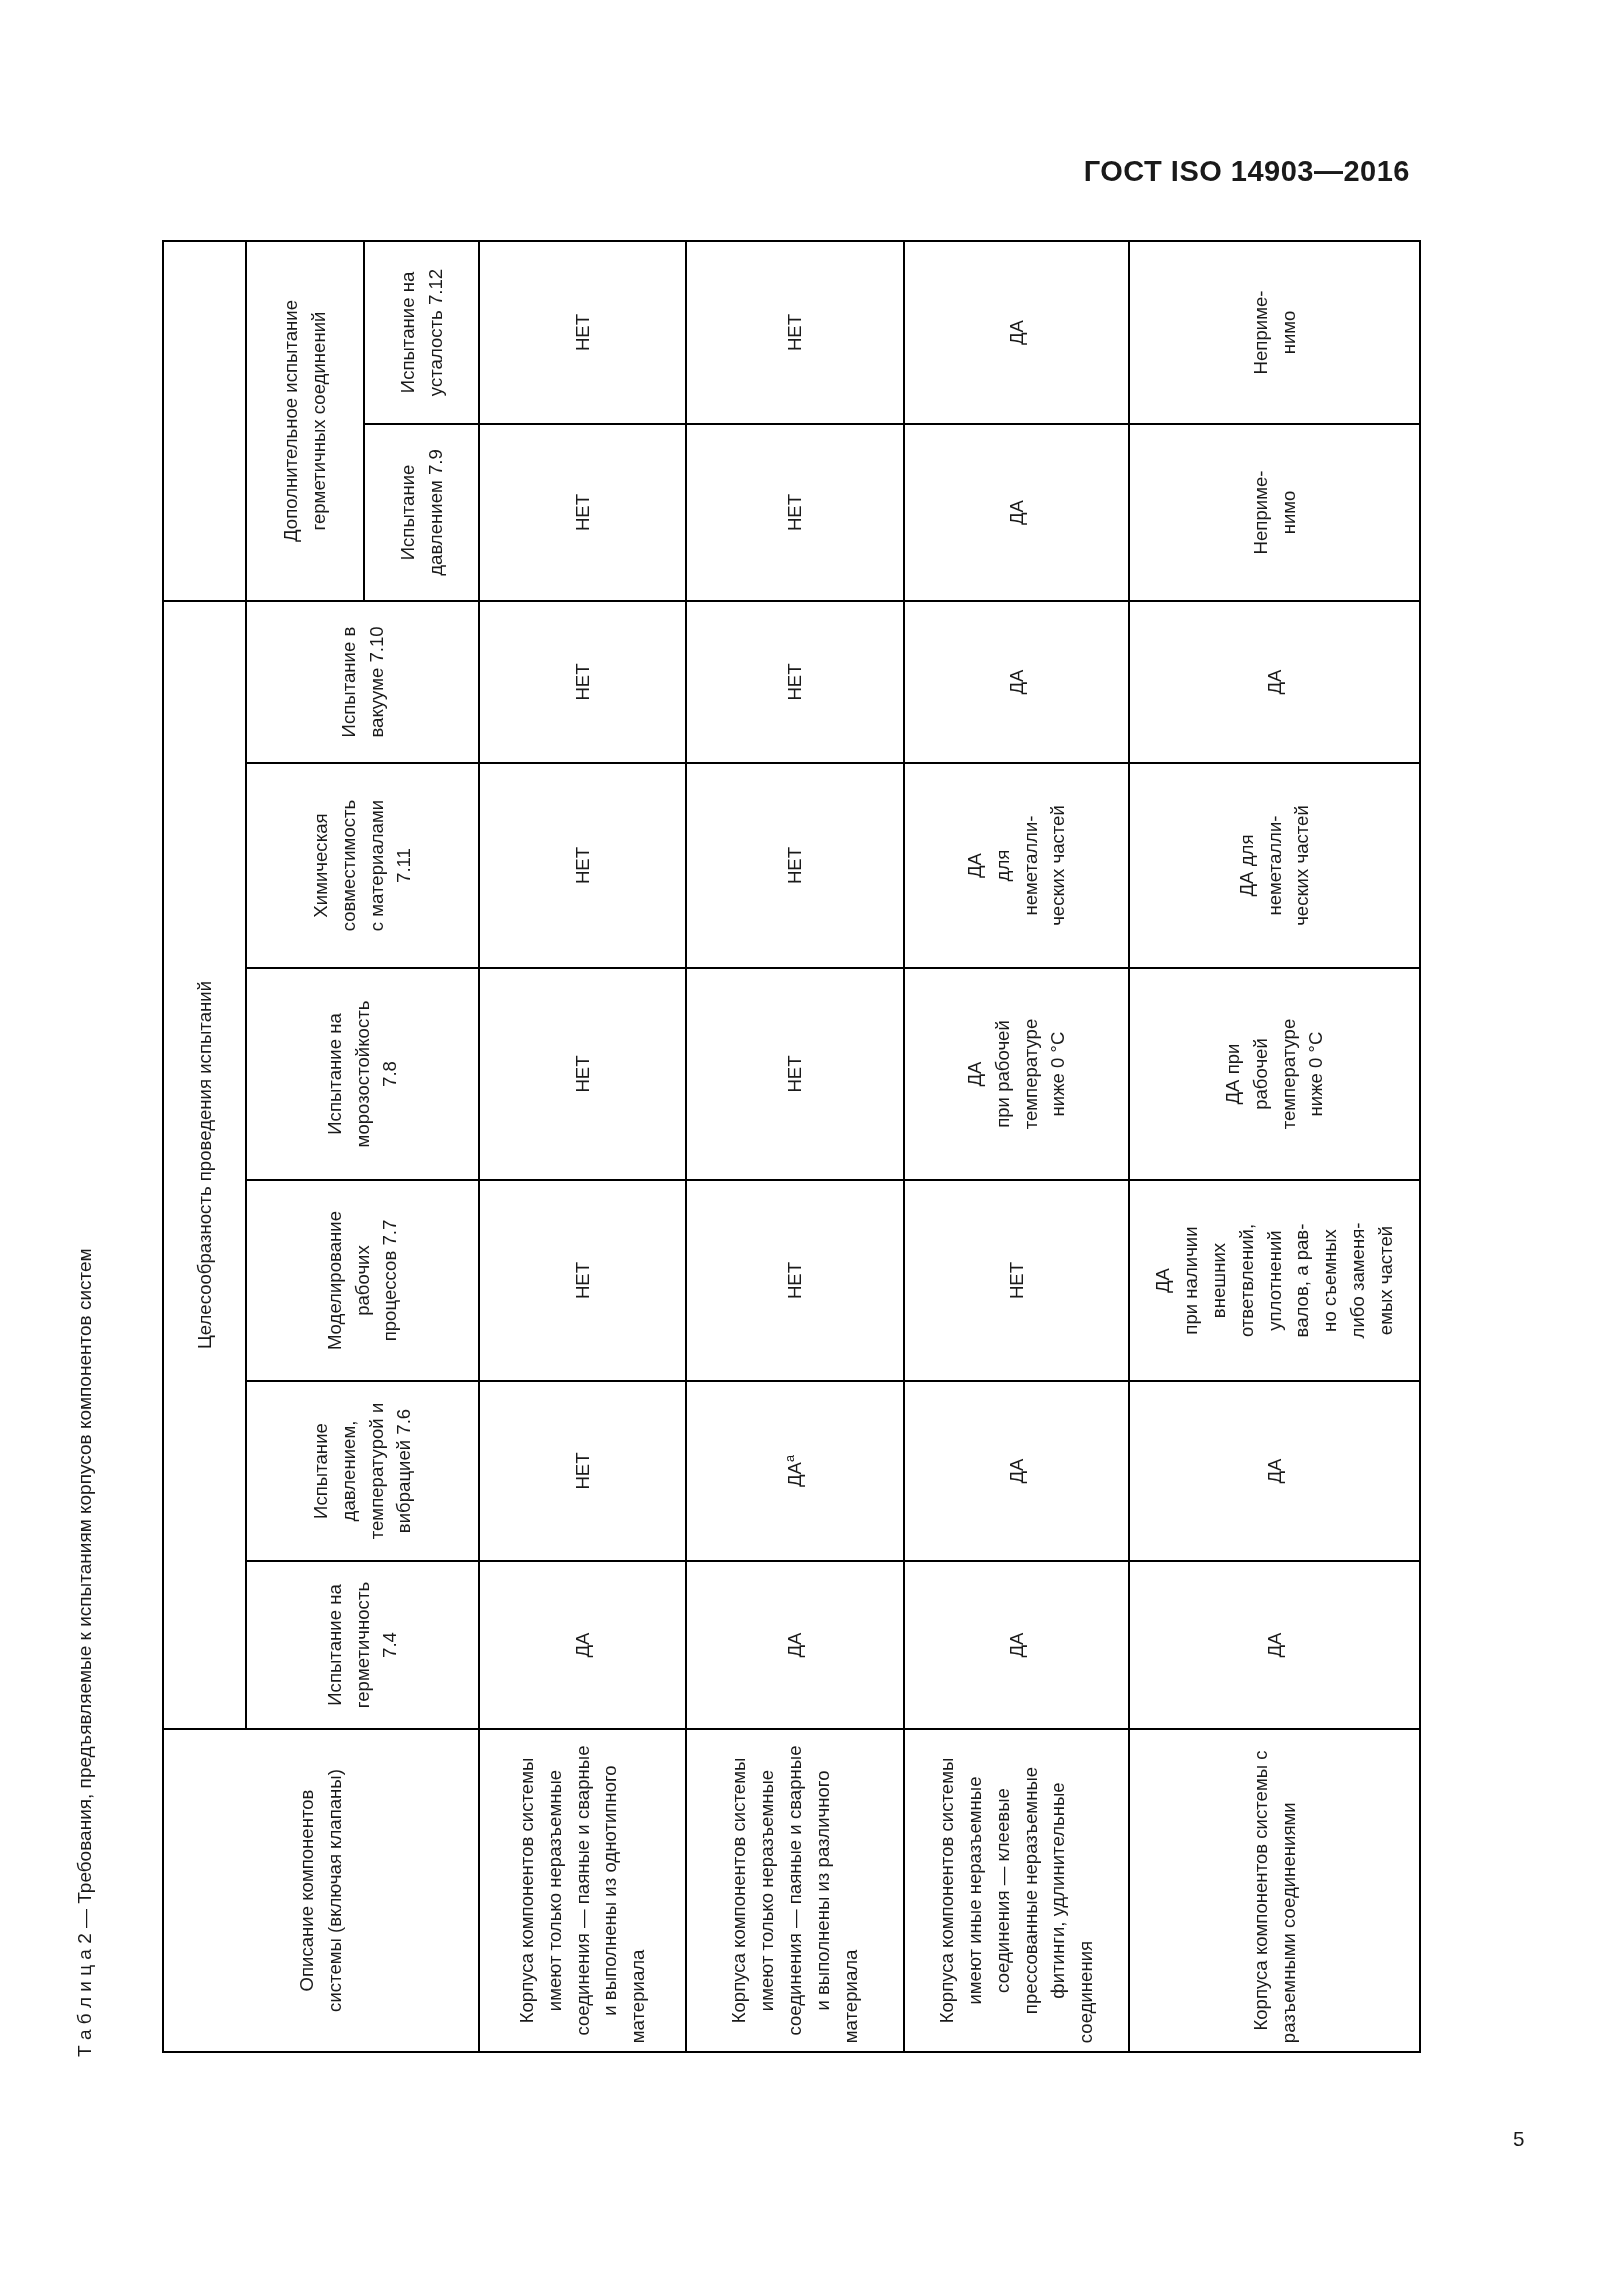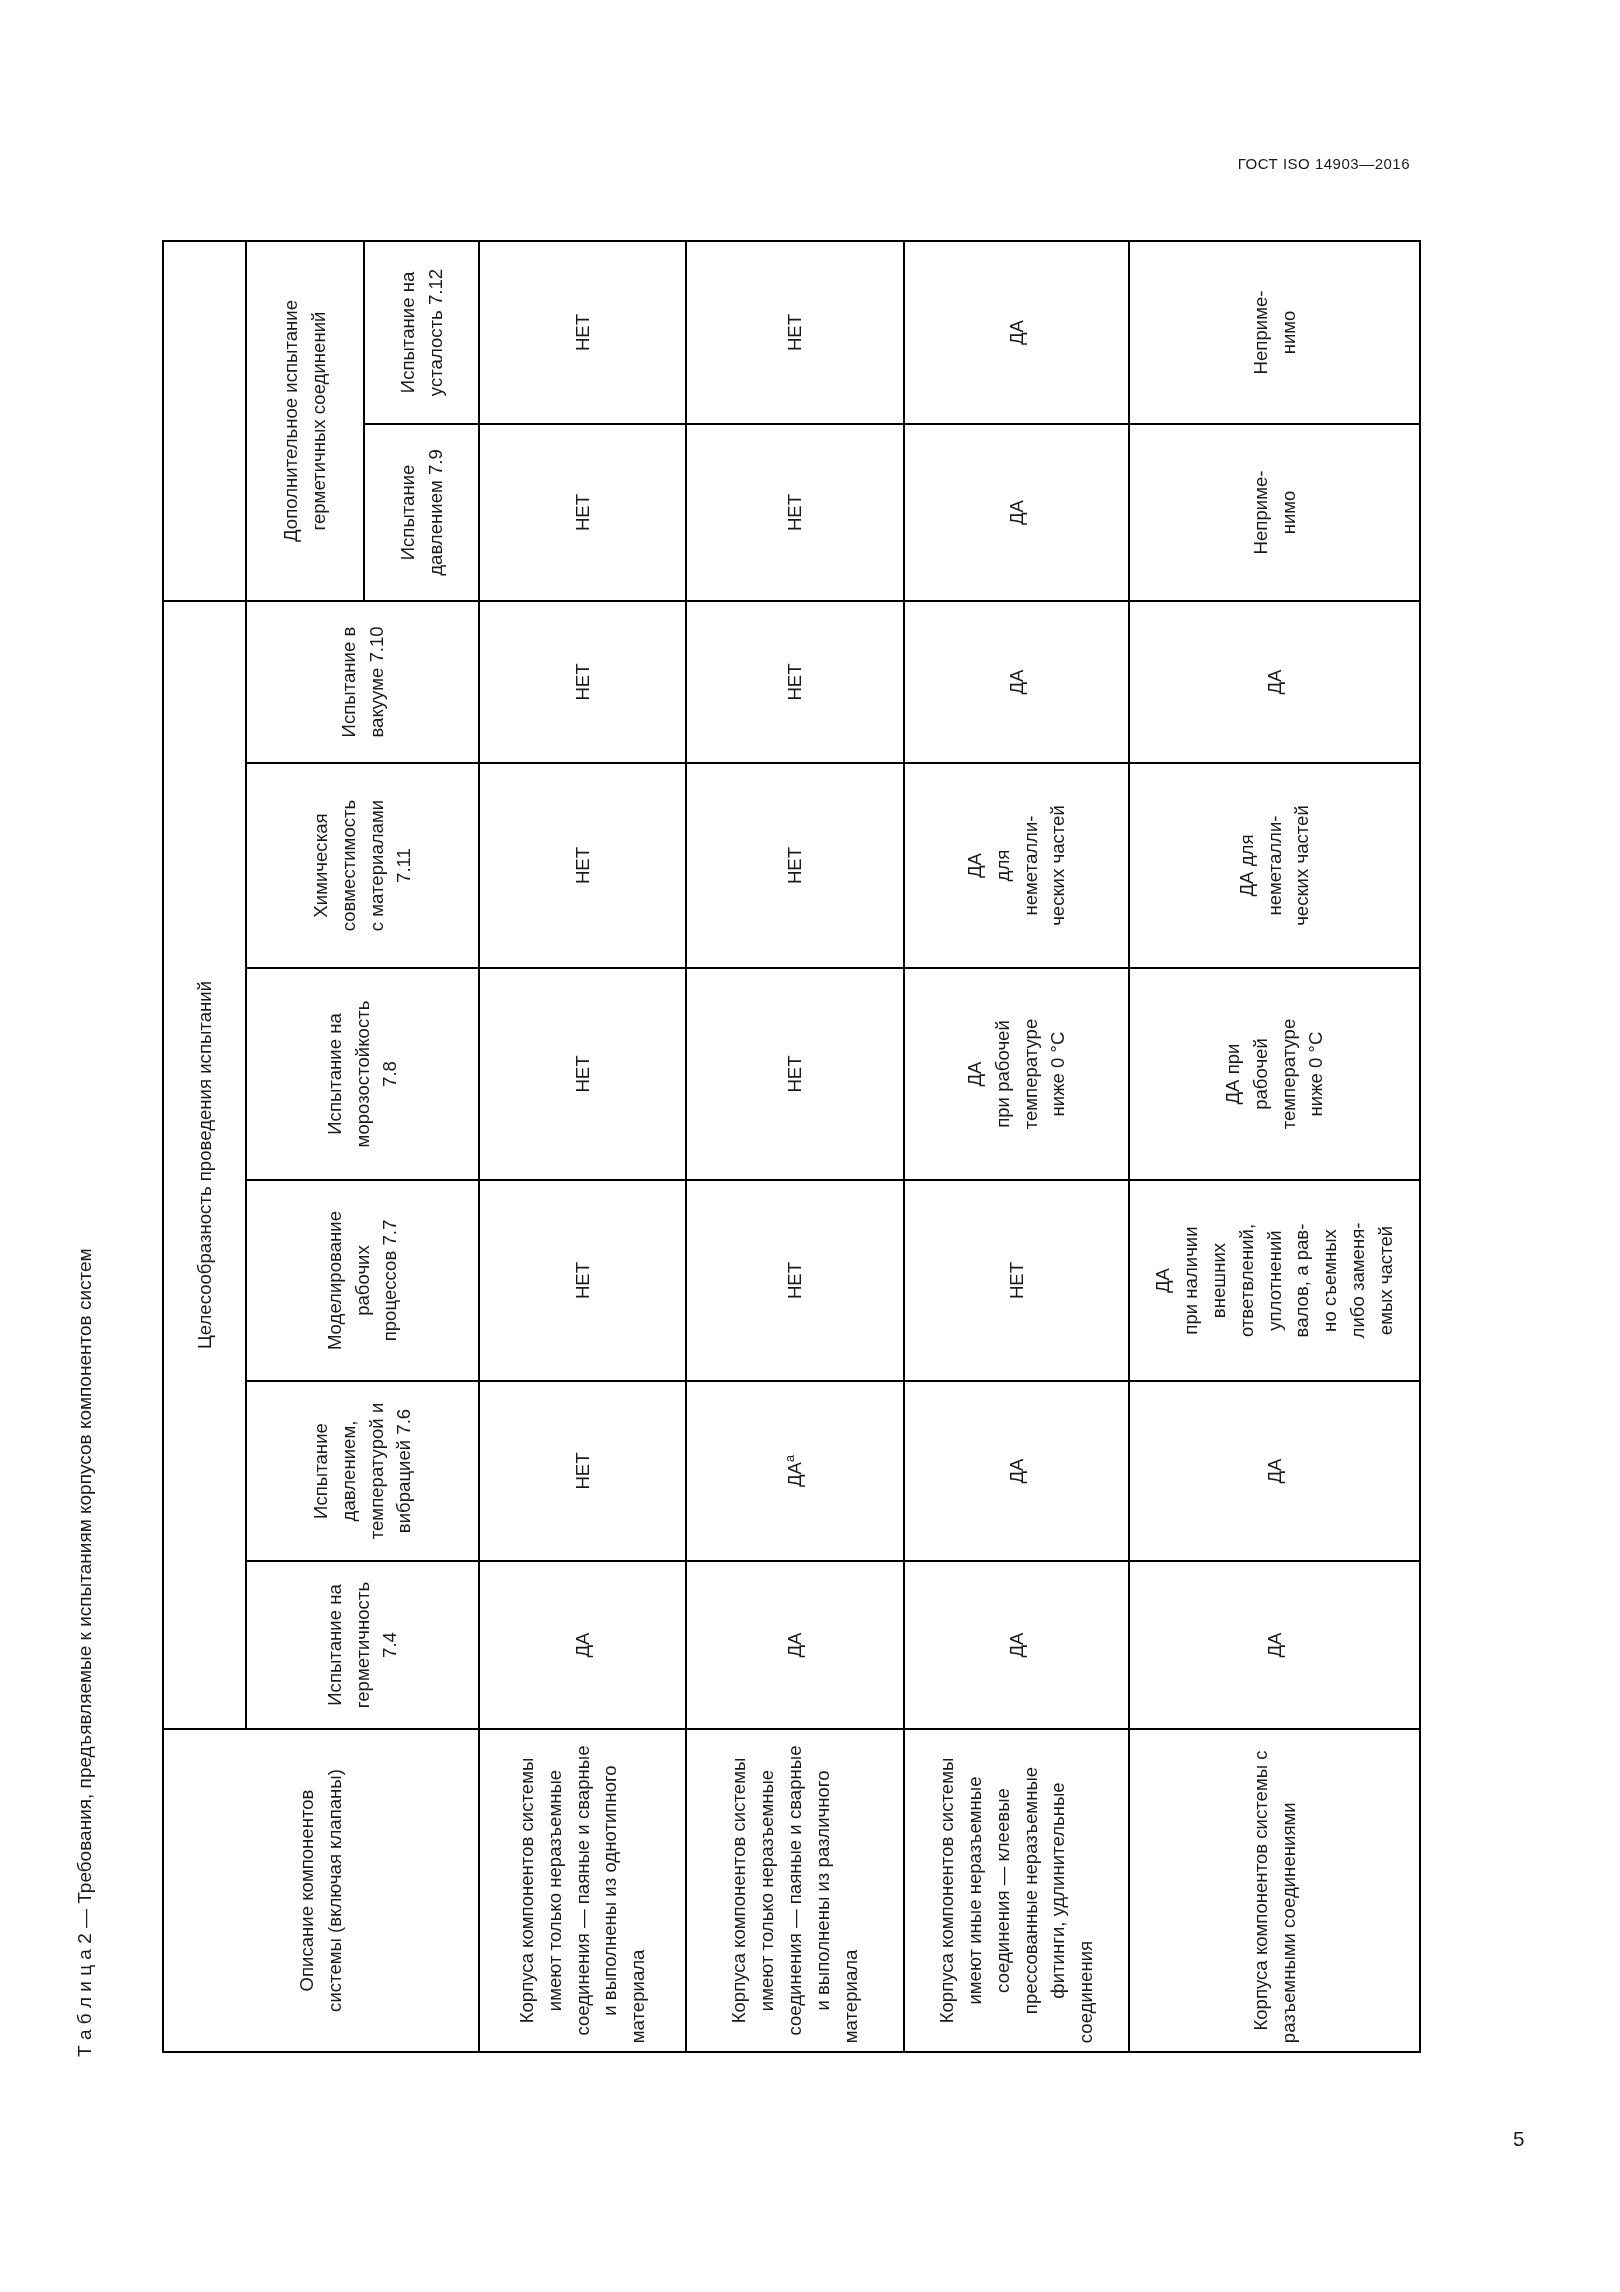--- a/index.html
+++ b/index.html
@@ -2,21 +2,21 @@
 <html><head>
 <meta charset="utf-8">
 <style>
   html,body { margin:0; padding:0; background:#888; }
   .page {
     position:relative; width:1620px; height:2293px; background:#ffffff;
     font-family:"Liberation Sans", sans-serif; color:#1a1a1a; overflow:hidden;
   }
   .doc-header {
     position:absolute; top:155px; right:210px;
-    font-size:15px; font-weight:normal; letter-spacing:0.5px;
+    font-size:29px; font-weight:bold; letter-spacing:0.5px;
   }
   .page-number { position:absolute; left:1513px; top:2127px; font-size:20.6px; }
 
   
   .title-wrap { position:absolute; left:74px; top:910px; width:41px; height:1147px; }
   .title-rot  {
     width:1147px; height:41px; transform: translateY(1147px) rotate(-90deg);
     transform-origin:0 0; font-size:19px; white-space:nowrap;
   }
 

